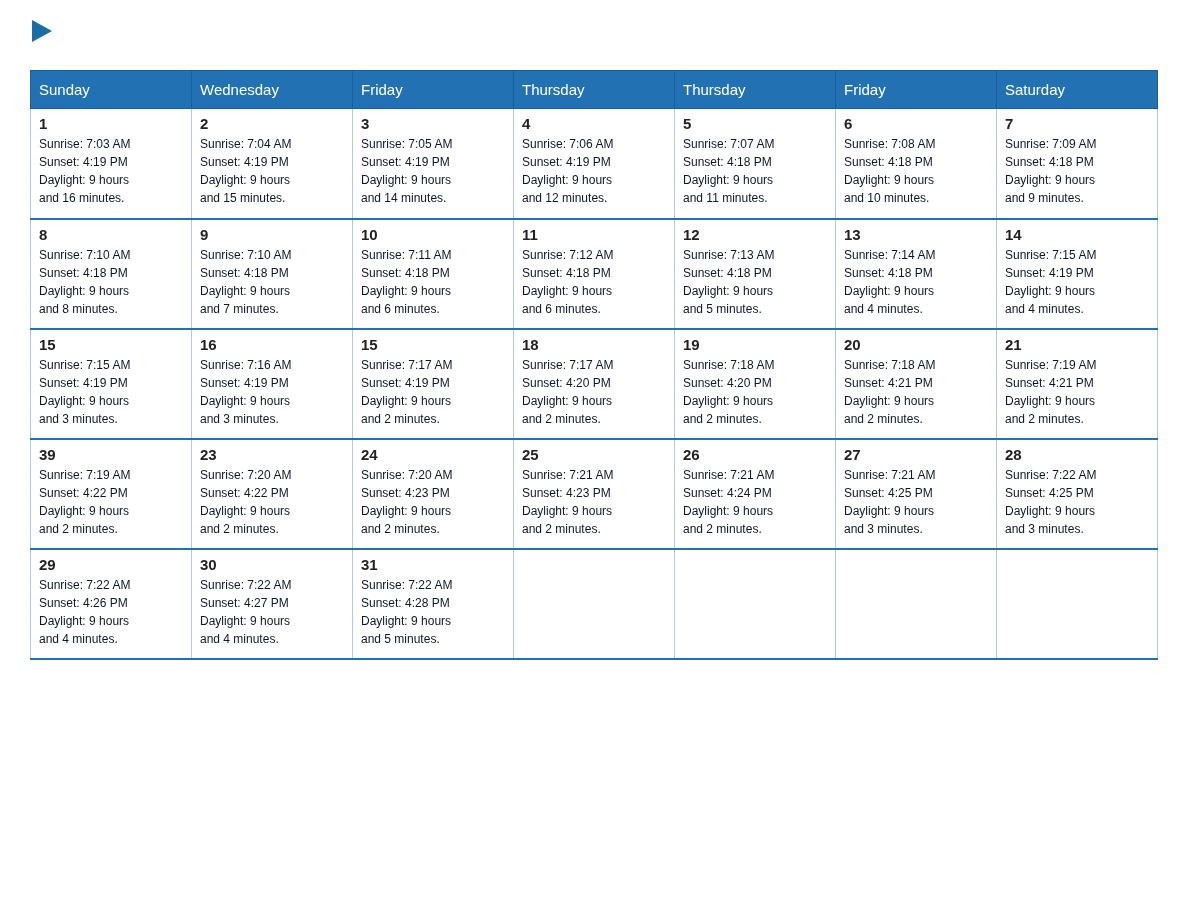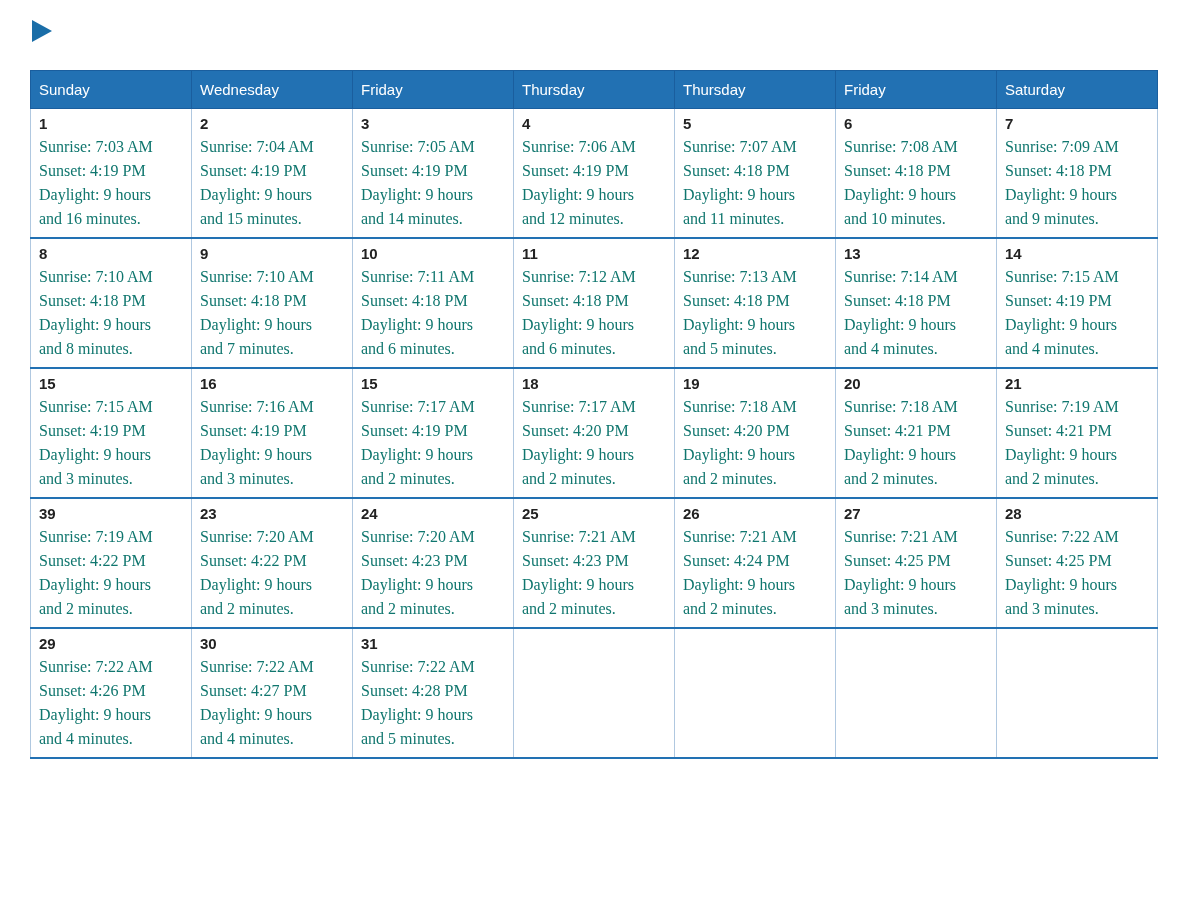--- a/index.html
+++ b/index.html
@@ -74,24 +74,23 @@
       border-bottom: 2px solid #2271b3;
     }
     .day-num {
       font-size: 15px;
       font-weight: bold;
       color: #222;
       display: block;
       margin-bottom: 3px;
     }
     .day-info {
-      font-size: 16px;
-      color: #0f766e;
+      font-size: 12px;
+      color: #0f172a;
       line-height: 1.5;
-      font-family: Liberation Serif, serif;
     }
     .empty-cell {
       background: #fff;
     }
   </style>
 </head>
 <body>
 
 <div class="header">
   <div class="logo-wrapper">

